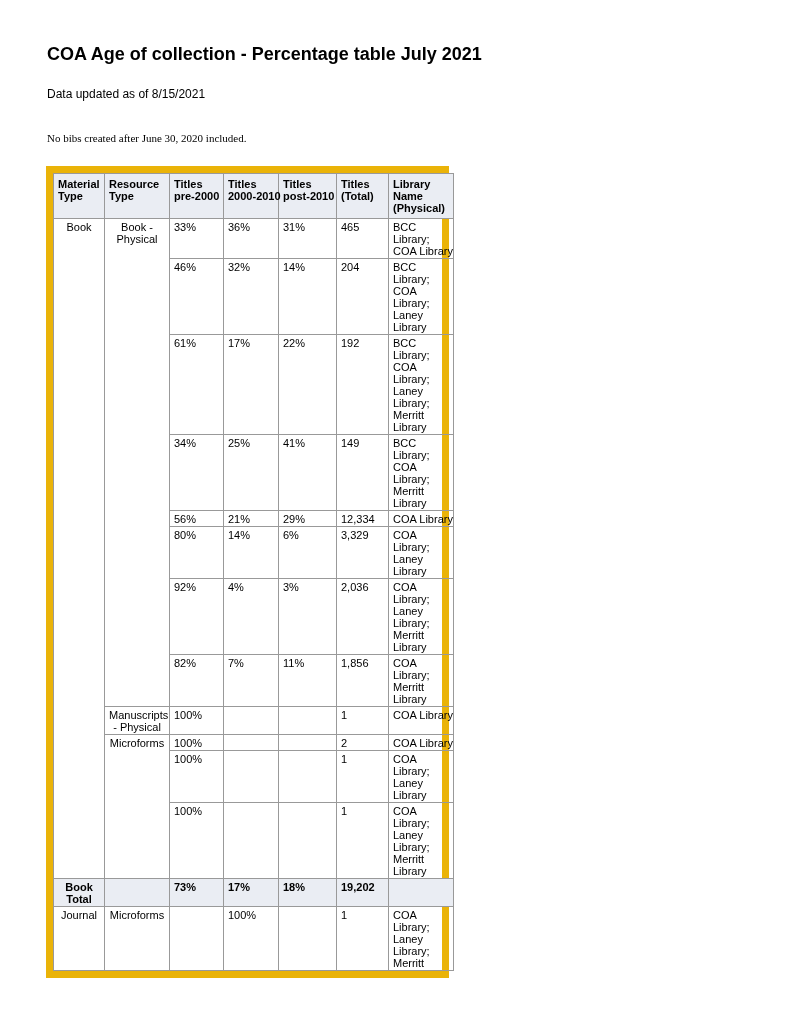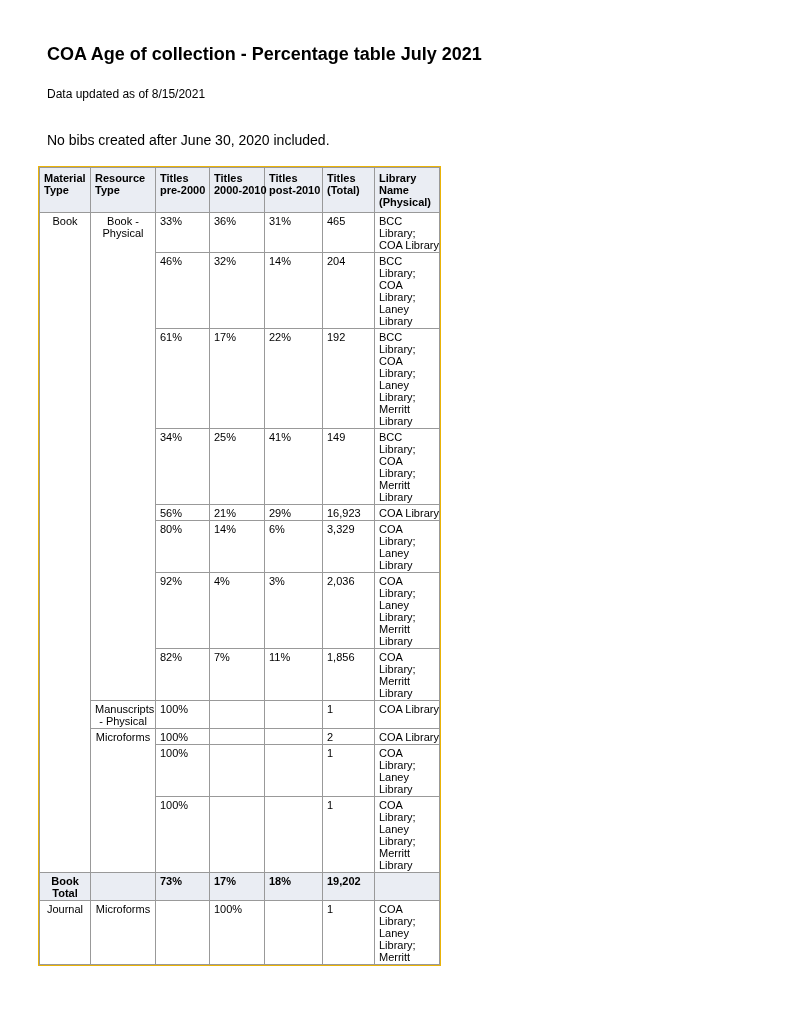--- a/index.html
+++ b/index.html
@@ -14,25 +14,25 @@
   .page-title {
     position: absolute; left: 47px; top: 44px;
     font-size: 18px; font-weight: bold; white-space: pre;
   }
   .note-updated {
     position: absolute; left: 47px; top: 87px;
     font-size: 12px; white-space: pre;
   }
   .note-filter {
     position: absolute; left: 47px; top: 132px;
-    font-size: 14px; white-space: pre;
+    font-size: 11px; white-space: pre; font-family: Liberation Serif, serif;
   }
   .table-wrap {
-    position: absolute; left: 38px; top: 166px;
-    border: 1px solid #eab308;
+    position: absolute; left: 46px; top: 166px;
+    border: 7px solid #eab308;
     width: 403px;
   }
   table.coa {
     border-collapse: collapse;
     table-layout: fixed;
     width: 400px;
     font-size: 11px;
     line-height: 12px;
   }
   table.coa th, table.coa td {
@@ -142,21 +142,21 @@
 Library;
 COA
 Library;
 Merritt
 Library</td>
     </tr>
     <tr>
       <td class="c-num">56%</td>
       <td class="c-num">21%</td>
       <td class="c-num">29%</td>
-      <td class="c-num">16,923</td>
+      <td class="c-num">12,334</td>
       <td class="c-lib">COA Library</td>
     </tr>
     <tr>
       <td class="c-num">80%</td>
       <td class="c-num">14%</td>
       <td class="c-num">6%</td>
       <td class="c-num">3,329</td>
       <td class="c-lib">COA
 Library;
 Laney

